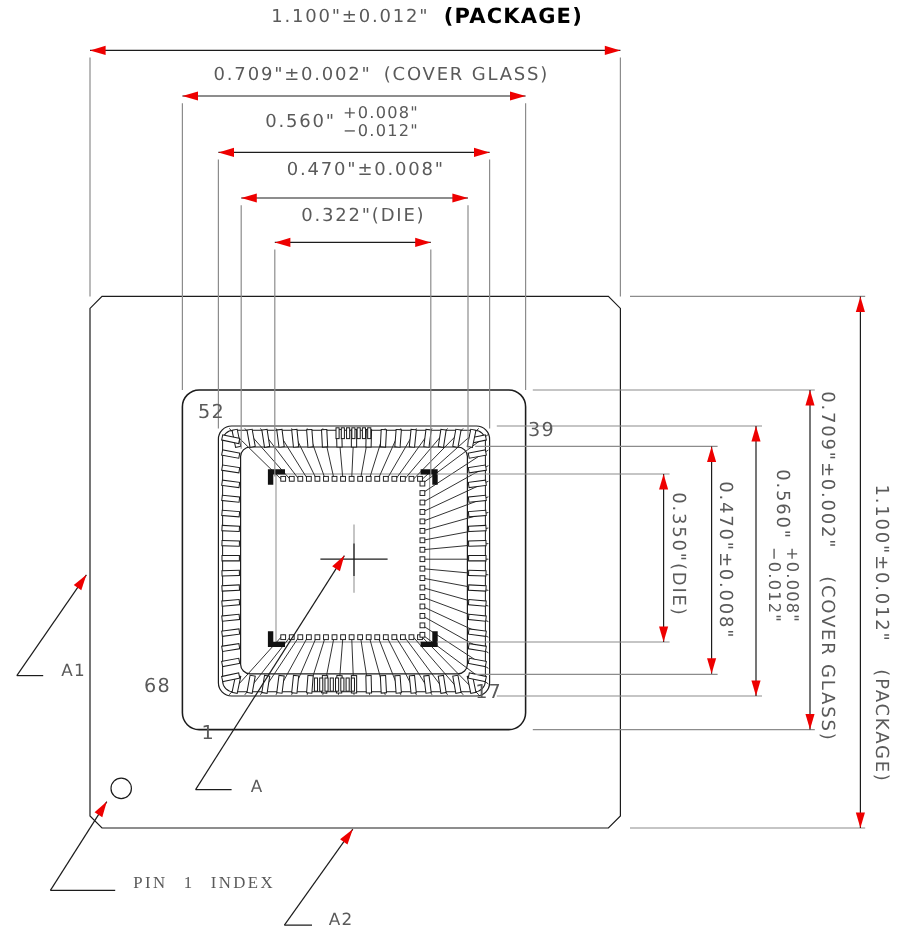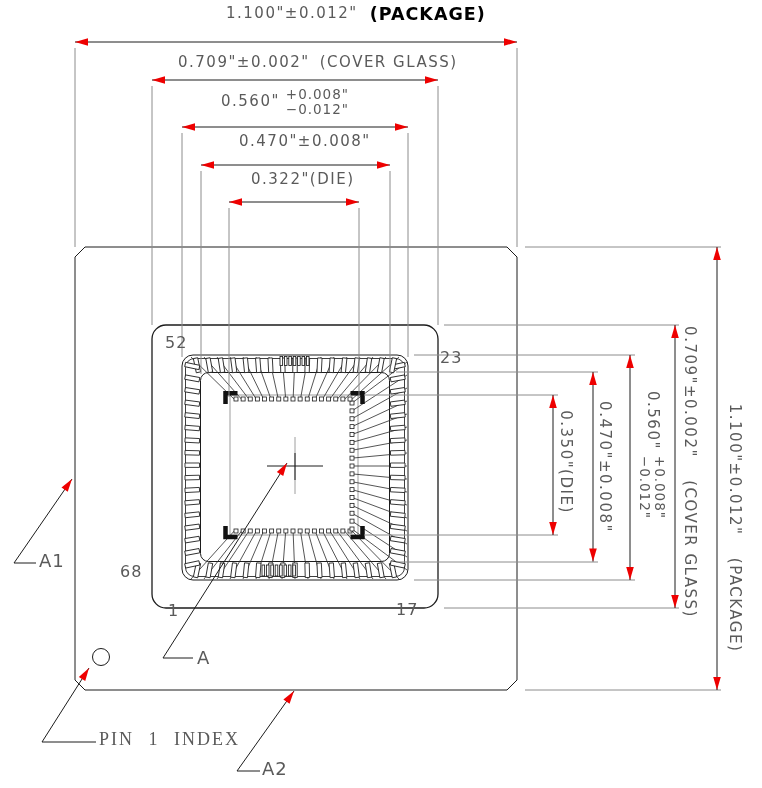--- a/index.html
+++ b/index.html
@@ -27,21 +27,21 @@
 
   .dimtext{position:absolute;color:var(--text-gray);font-size:15px;letter-spacing:1.5px;
            white-space:nowrap;line-height:1.15;}
   .dimrow{display:flex;align-items:center;gap:12px;}
   .stack{display:inline-flex;flex-direction:column;font-size:13.5px;line-height:1.08;
          letter-spacing:1px;}
   .pkg-note{color:#000;font-weight:700;font-size:17.5px;letter-spacing:1px;}
   .note{letter-spacing:1.5px;}
   .rot{transform:translate(-50%,-50%) rotate(90deg);}
   .pin{font-size:16px;letter-spacing:1px;}
-  .callout{font-size:18px;letter-spacing:1px;}
+  .callout{font-size:14px;letter-spacing:1px;margin-left:12px;}
   .wide{word-spacing:8px;letter-spacing:2px;font-family:Liberation Serif, serif;}
   .gap16{margin-left:16px;}
 </style>
 </head>
 <body>
 
 <div id="stage">
 
   <svg id="dwg" width="762" height="788" viewBox="0 0 762 788">
     <defs>
@@ -365,22 +365,22 @@
   <div class="dimtext rot" style="left:689px;top:472px;">
     <span>0.709"±0.002"</span>
     <span class="note gap16">(COVER GLASS)</span>
   </div>
   <div class="dimtext rot" style="left:734px;top:528px;">
     <span>1.100"±0.012"</span>
     <span class="note gap16">(PACKAGE)</span>
   </div>
 
   <div class="dimtext pin" style="left:124px;top:334px;margin-left:41px;">52</div>
-  <div class="dimtext pin" style="left:440px;top:349px;">23</div>
+  <div class="dimtext pin" style="left:440px;top:349px;">39</div>
   <div class="dimtext pin" style="left:120px;top:563px;">68</div>
   <div class="dimtext pin" style="left:168px;top:602px;">1</div>
-  <div class="dimtext pin" style="left:396px;top:601px;">17</div>
+  <div class="dimtext pin" style="left:396px;top:568px;">17</div>
 
   <div class="dimtext callout" style="left:197px;top:648px;">A</div>
   <div class="dimtext callout" style="left:39px;top:551px;">A1</div>
   <div class="dimtext callout" style="left:262px;top:759px;">A2</div>
   <div class="dimtext callout wide" style="left:99px;top:729px;">PIN 1 INDEX</div>
 </div>
 
 </body></html>

